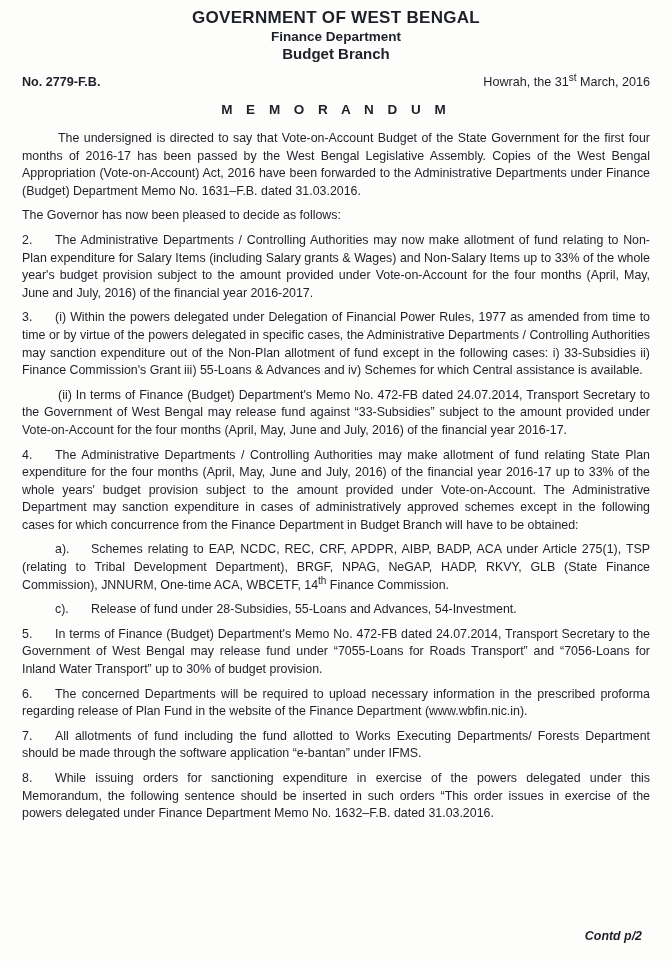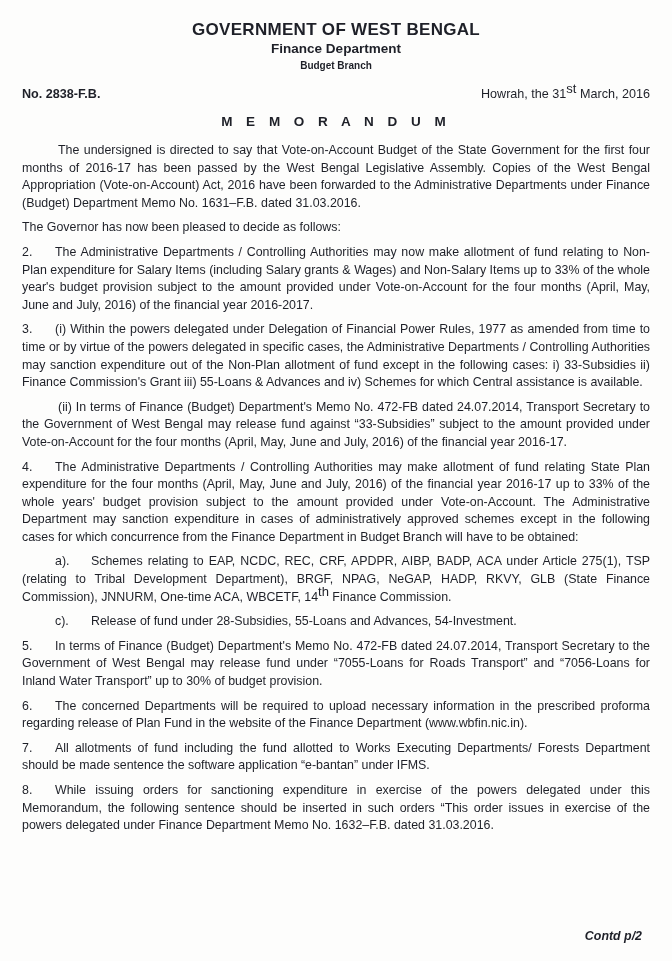--- a/index.html
+++ b/index.html
@@ -1,73 +1,73 @@
 <!DOCTYPE html>
 <html><head>
 <meta charset="utf-8">
 <style>
   html,body{margin:0;padding:0;background:#ffffff;}
   .page{
     width:672px;height:961px;box-sizing:border-box;
     background:#fdfdfc;color:#1e2028;
     font-family:"Liberation Sans",sans-serif;
-    padding:20px 22px 0 22px;overflow:hidden;position:relative;
+    padding:8px 22px 0 22px;overflow:hidden;position:relative;
   }
   .hdr{text-align:center;}
   .hdr-title{font-size:17px;font-weight:bold;line-height:20px;letter-spacing:.3px;}
   .hdr-dept{font-size:13.5px;font-weight:bold;line-height:17px;}
-  .hdr-branch{font-size:10px;font-weight:bold;line-height:17px;}
+  .hdr-branch{font-size:15px;font-weight:bold;line-height:17px;}
   .refrow{display:flex;justify-content:space-between;align-items:flex-end;
     font-size:12.6px;font-weight:bold;margin-top:13px;}
   .memo-head{text-align:center;font-size:13.5px;font-weight:bold;
     letter-spacing:5px;margin:13px 0 13px 0;}
   .docbody p{
     font-size:12.4px;line-height:17.6px;text-align:justify;
     margin:0 0 7px 0;
   }
   .docbody p.indent{text-indent:36px;}
   .docbody p.lettered{text-indent:33px;}
   .num{display:inline-block;width:33px;font-weight:bold;text-indent:0;}
   .lt{display:inline-block;width:36px;font-weight:bold;text-indent:0;}
   .b{font-weight:normal;}
   .u{}
-  .sup{font-size:13px;vertical-align:super;line-height:0;}
+  .sup{font-size:10px;vertical-align:super;line-height:0;}
   .footer{
     position:absolute;right:30px;bottom:18px;
     font-size:12.4px;font-weight:bold;font-style:italic;
   }
 </style>
 </head>
 <body>
 
 <div class="page">
 
   <div class="hdr">
     <div class="hdr-title">GOVERNMENT OF WEST BENGAL</div>
     <div class="hdr-dept">Finance Department</div>
     <div class="hdr-branch">Budget Branch</div>
   </div>
 
   <div class="refrow">
-    <span>No. 2838-F.B.</span>
+    <span>No. 2779-F.B.</span>
     <span><span class="b">Howrah, the 31</span><span class="b sup">st</span><span class="b"> March, 2016</span></span>
   </div>
 
   <div class="memo-head">M E M O R A N D U M</div>
 
   <div class="docbody" id="docbody">
       <p class="indent"><span>The undersigned is directed to say that Vote-on-Account Budget of the State Government for the first four months of 2016-17 has been passed by the West Bengal Legislative Assembly. Copies of the West Bengal Appropriation (Vote-on-Account) Act, 2016 have been forwarded to the Administrative Departments under Finance (Budget) Department </span><span class="b">Memo No. 1631–F.B. dated 31.03.2016.</span></p>
       <p><span>The Governor has now been pleased to decide as follows:</span></p>
       <p><span class="b num">2.</span><span>The Administrative Departments / Controlling Authorities may now make allotment of fund relating to </span><span class="b">Non-Plan</span><span> expenditure for </span><span class="b">Salary Items</span><span> (including Salary grants &amp; Wages) and </span><span class="b">Non-Salary Items</span><span> up to </span><span class="b">33%</span><span> of the whole year's budget provision subject to the amount provided under Vote-on-Account for the four months </span><span class="b">(April, May, June and July, 2016)</span><span> of the financial year 2016-2017.</span></p>
       <p><span class="b num">3.</span><span class="b">(i)</span><span> Within the powers delegated under Delegation of Financial Power Rules, 1977 as amended from time to time or by virtue of the powers delegated in specific cases, the Administrative Departments / Controlling Authorities may sanction expenditure out of the Non-Plan allotment of fund </span><span class="b">except</span><span> in the following cases: </span><span class="b">i) 33-Subsidies ii) Finance Commission's Grant iii) 55-Loans &amp; Advances and iv) Schemes for which Central assistance is available.</span></p>
       <p class="indent"><span class="b">(ii)</span><span> In terms of Finance (Budget) Department's Memo No. 472-FB dated 24.07.2014, Transport Secretary to the Government of West Bengal may release fund against “33-Subsidies” subject to the amount provided under Vote-on-Account for the four months (April, May, June and July, 2016) of the financial year 2016-17.</span></p>
       <p><span class="b num">4.</span><span>The Administrative Departments / Controlling Authorities may make allotment of fund relating </span><span class="b">State Plan</span><span> expenditure for the four months </span><span class="b">(April, May, June and July, 2016)</span><span> of the financial year 2016-17 up to </span><span class="b">33%</span><span> of the whole years' budget provision subject to the amount provided under Vote-on-Account. The Administrative Department may sanction expenditure in cases of administratively approved schemes </span><span class="b">except</span><span> in the following cases for which concurrence from the Finance Department in Budget Branch will have to be obtained:</span></p>
       <p class="lettered"><span class="b lt">a).</span><span>Schemes relating to EAP, NCDC, REC, CRF, APDPR, AIBP, BADP, ACA under Article 275(1), TSP (relating to Tribal Development Department), BRGF, NPAG, NeGAP, HADP, RKVY, GLB (State Finance Commission), JNNURM, One-time ACA, WBCETF, 14</span><span class="sup">th</span><span> Finance Commission.</span></p>
       <p class="lettered"><span class="b lt">c).</span><span>Release of fund under </span><span class="b">28-Subsidies, 55-Loans and Advances, 54-Investment</span><span>.</span></p>
       <p><span class="b num">5.</span><span>In terms of Finance (Budget) Department's Memo No. 472-FB dated 24.07.2014, Transport Secretary to the Government of West Bengal may release fund under “7055-Loans for Roads Transport” and “7056-Loans for Inland Water Transport” up to 30% of budget provision.</span></p>
       <p><span class="b num">6.</span><span>The concerned Departments will be required to upload necessary information in the prescribed proforma regarding release of Plan Fund in the website of the Finance Department (</span><span class="u">www.wbfin.nic.in</span><span>).</span></p>
-      <p><span class="b num">7.</span><span class="b">All allotments of fund including the fund allotted to Works Executing Departments/ Forests Department should be made sentence the software application “e-bantan” under IFMS.</span></p>
+      <p><span class="b num">7.</span><span class="b">All allotments of fund including the fund allotted to Works Executing Departments/ Forests Department should be made through the software application “e-bantan” under IFMS.</span></p>
       <p><span class="b num">8.</span><span>While issuing orders for sanctioning expenditure in exercise of the powers delegated under this Memorandum, the following sentence should be inserted in such orders “This order issues in exercise of the powers delegated under Finance Department Memo No. </span><span class="b">1632–F.B.</span><span> dated </span><span class="b">31.03.2016</span><span>.</span></p>
     </div>
 
   <div class="footer">Contd p/2</div>
 
 </div>
 
 </body></html>

